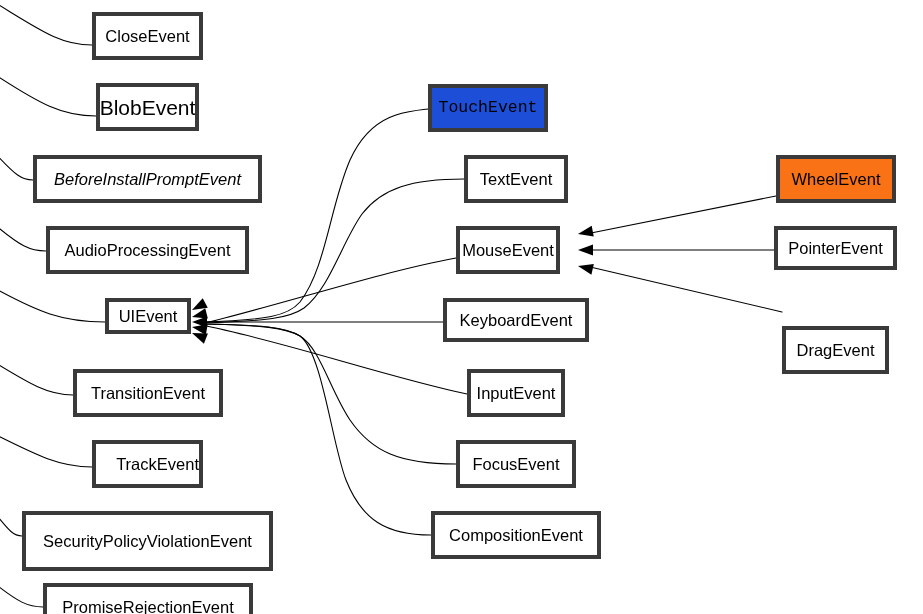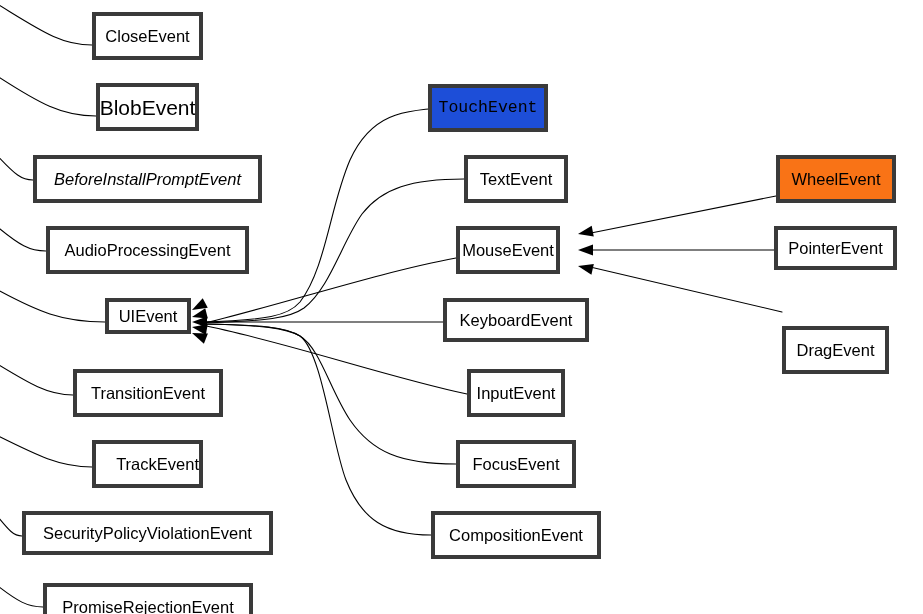--- a/index.html
+++ b/index.html
@@ -103,21 +103,21 @@
       </div>
       <div class="node-box" style="left: 105px; top: 298px; width: 86px; height: 36px; border-color: rgb(58, 58, 58); background: rgb(255, 255, 255); color: rgb(0, 0, 0); font-size: 16.5px;">
         <span class="node-label">UIEvent</span>
       </div>
       <div class="node-box" style="left: 73px; top: 369px; width: 150px; height: 48px; border-color: rgb(58, 58, 58); background: rgb(255, 255, 255); color: rgb(0, 0, 0); font-size: 16.5px;">
         <span class="node-label">TransitionEvent</span>
       </div>
       <div class="node-box" style="left: 92px; top: 440px; width: 111px; height: 48px; border-color: rgb(58, 58, 58); background: rgb(255, 255, 255); color: rgb(0, 0, 0); font-size: 16.5px; justify-content: flex-end;">
         <span class="node-label">TrackEvent</span>
       </div>
-      <div class="node-box" style="left: 22px; top: 511px; width: 251px; height: 44px; border-color: rgb(58, 58, 58); background: rgb(255, 255, 255); color: rgb(0, 0, 0); font-size: 16.5px;">
+      <div class="node-box" style="left: 22px; top: 511px; width: 251px; height: 60px; border-color: rgb(58, 58, 58); background: rgb(255, 255, 255); color: rgb(0, 0, 0); font-size: 16.5px;">
         <span class="node-label">SecurityPolicyViolationEvent</span>
       </div>
       <div class="node-box" style="left: 43px; top: 583px; width: 210px; height: 48px; border-color: rgb(58, 58, 58); background: rgb(255, 255, 255); color: rgb(0, 0, 0); font-size: 16.5px;">
         <span class="node-label">PromiseRejectionEvent</span>
       </div>
       <div class="node-box" style="left: 428px; top: 84px; width: 120px; height: 48px; border-color: rgb(58, 58, 58); background: #1d4ed8; color: rgb(0, 0, 0); font-size: 16.5px; font-family: Liberation Mono, monospace;">
         <span class="node-label">TouchEvent</span>
       </div>
       <div class="node-box" style="left: 464px; top: 155px; width: 104px; height: 48px; border-color: rgb(58, 58, 58); background: rgb(255, 255, 255); color: rgb(0, 0, 0); font-size: 16.5px;">
         <span class="node-label">TextEvent</span>

